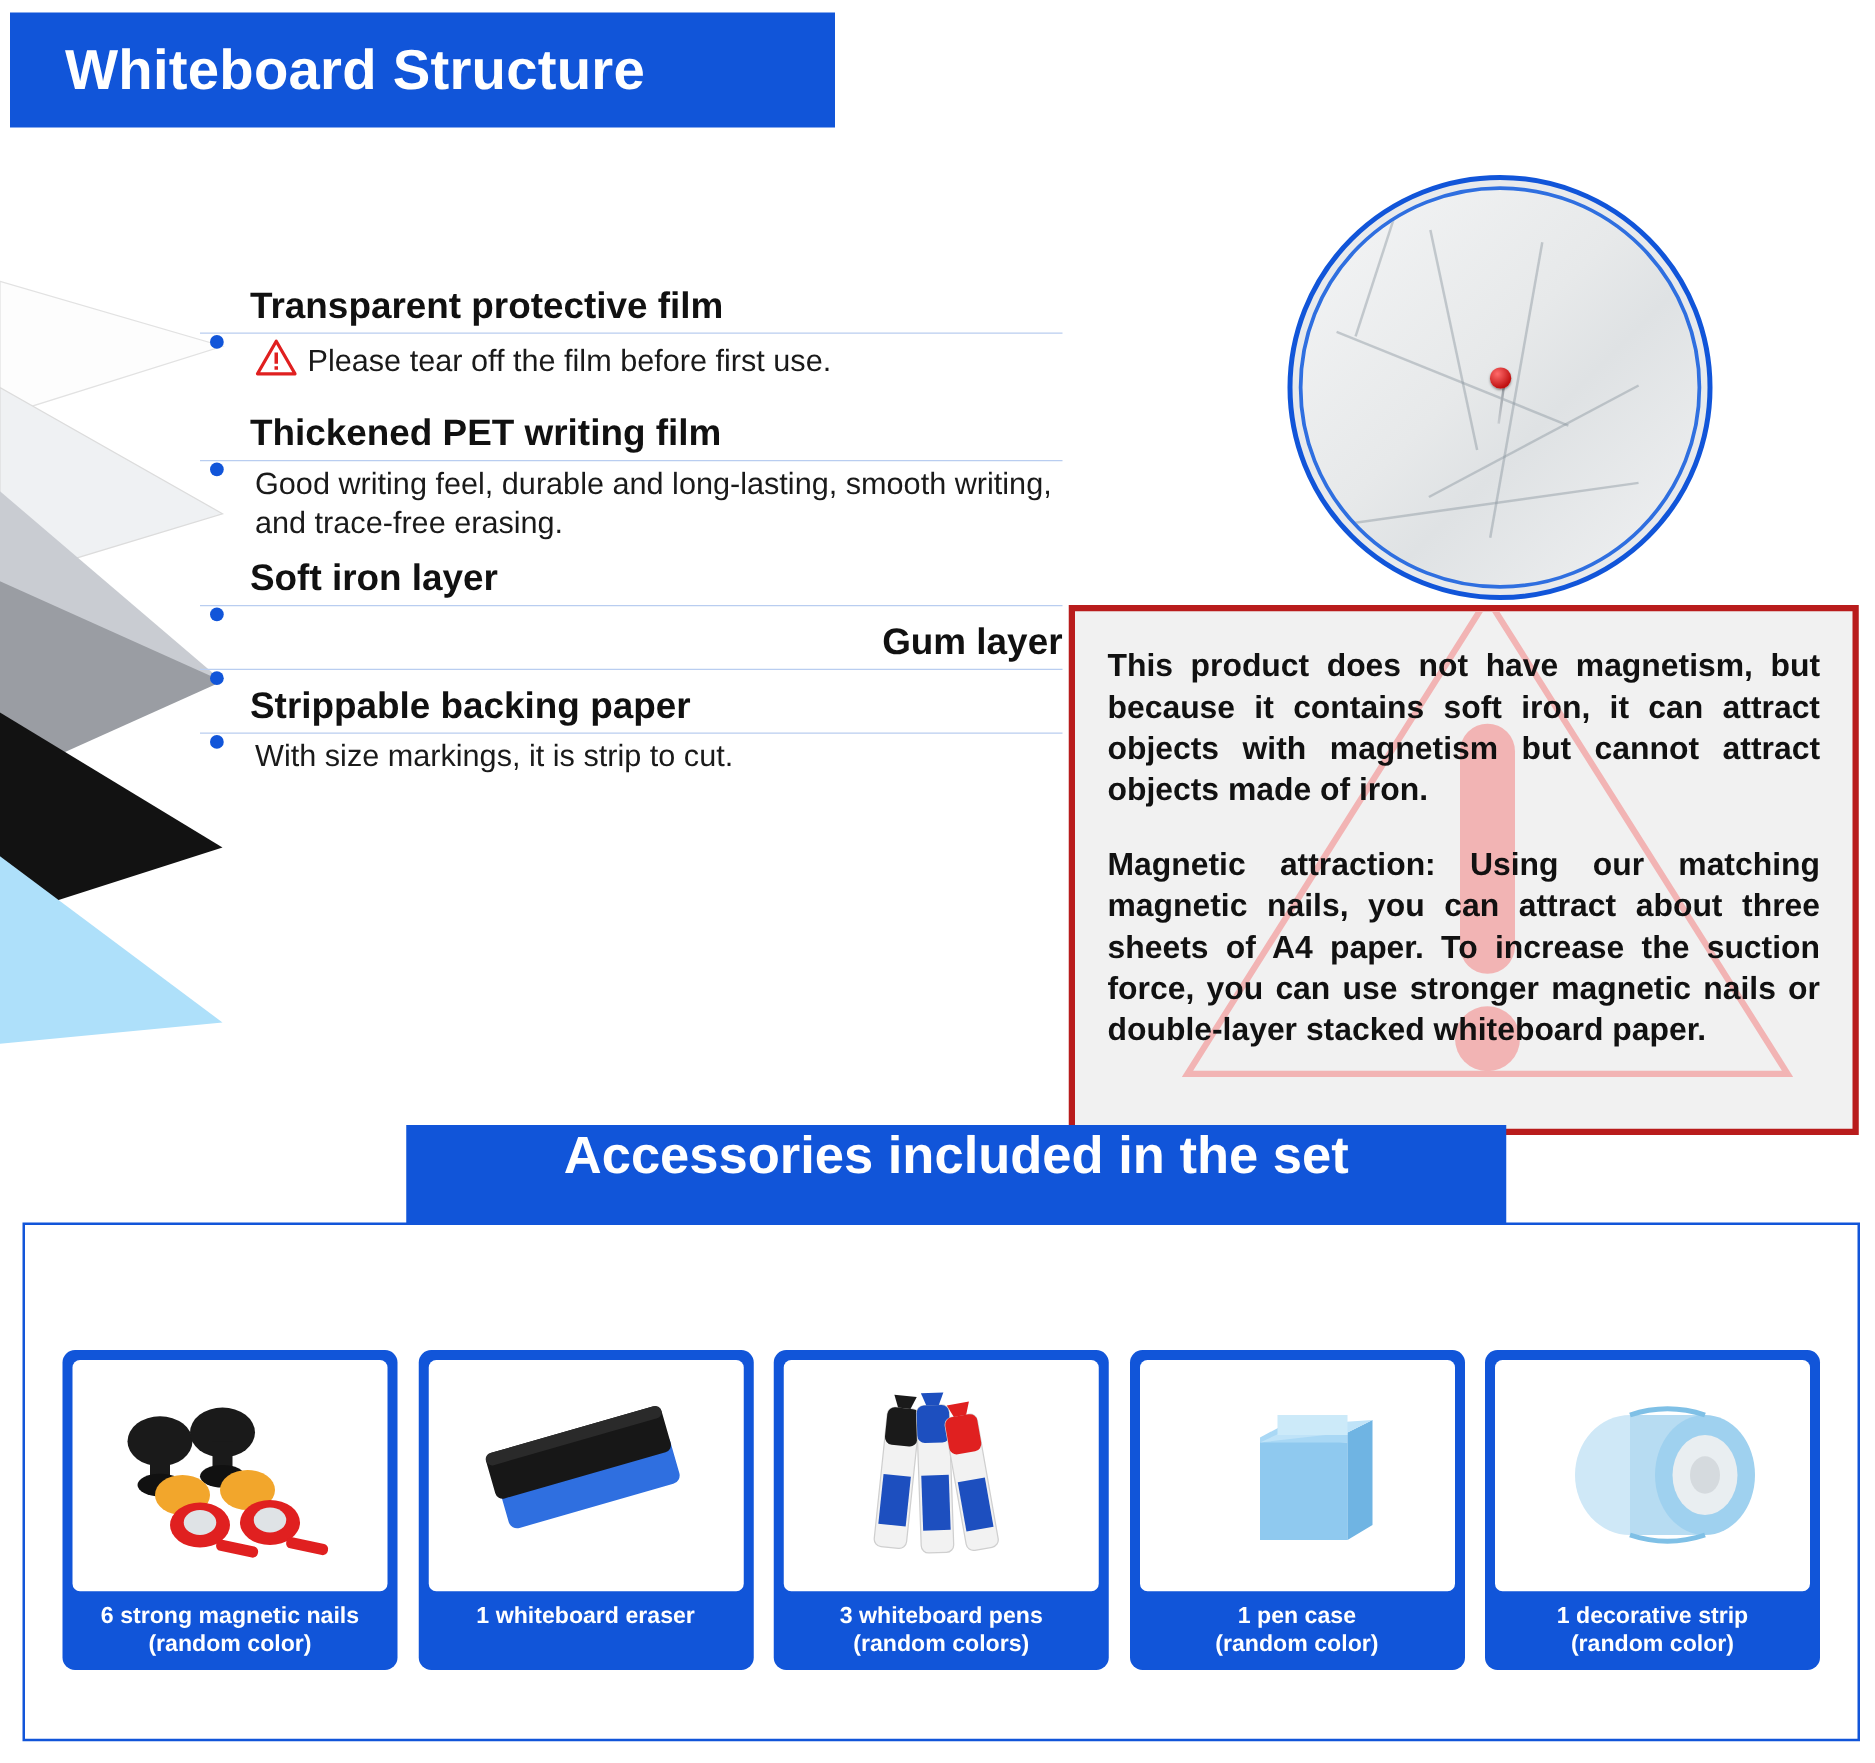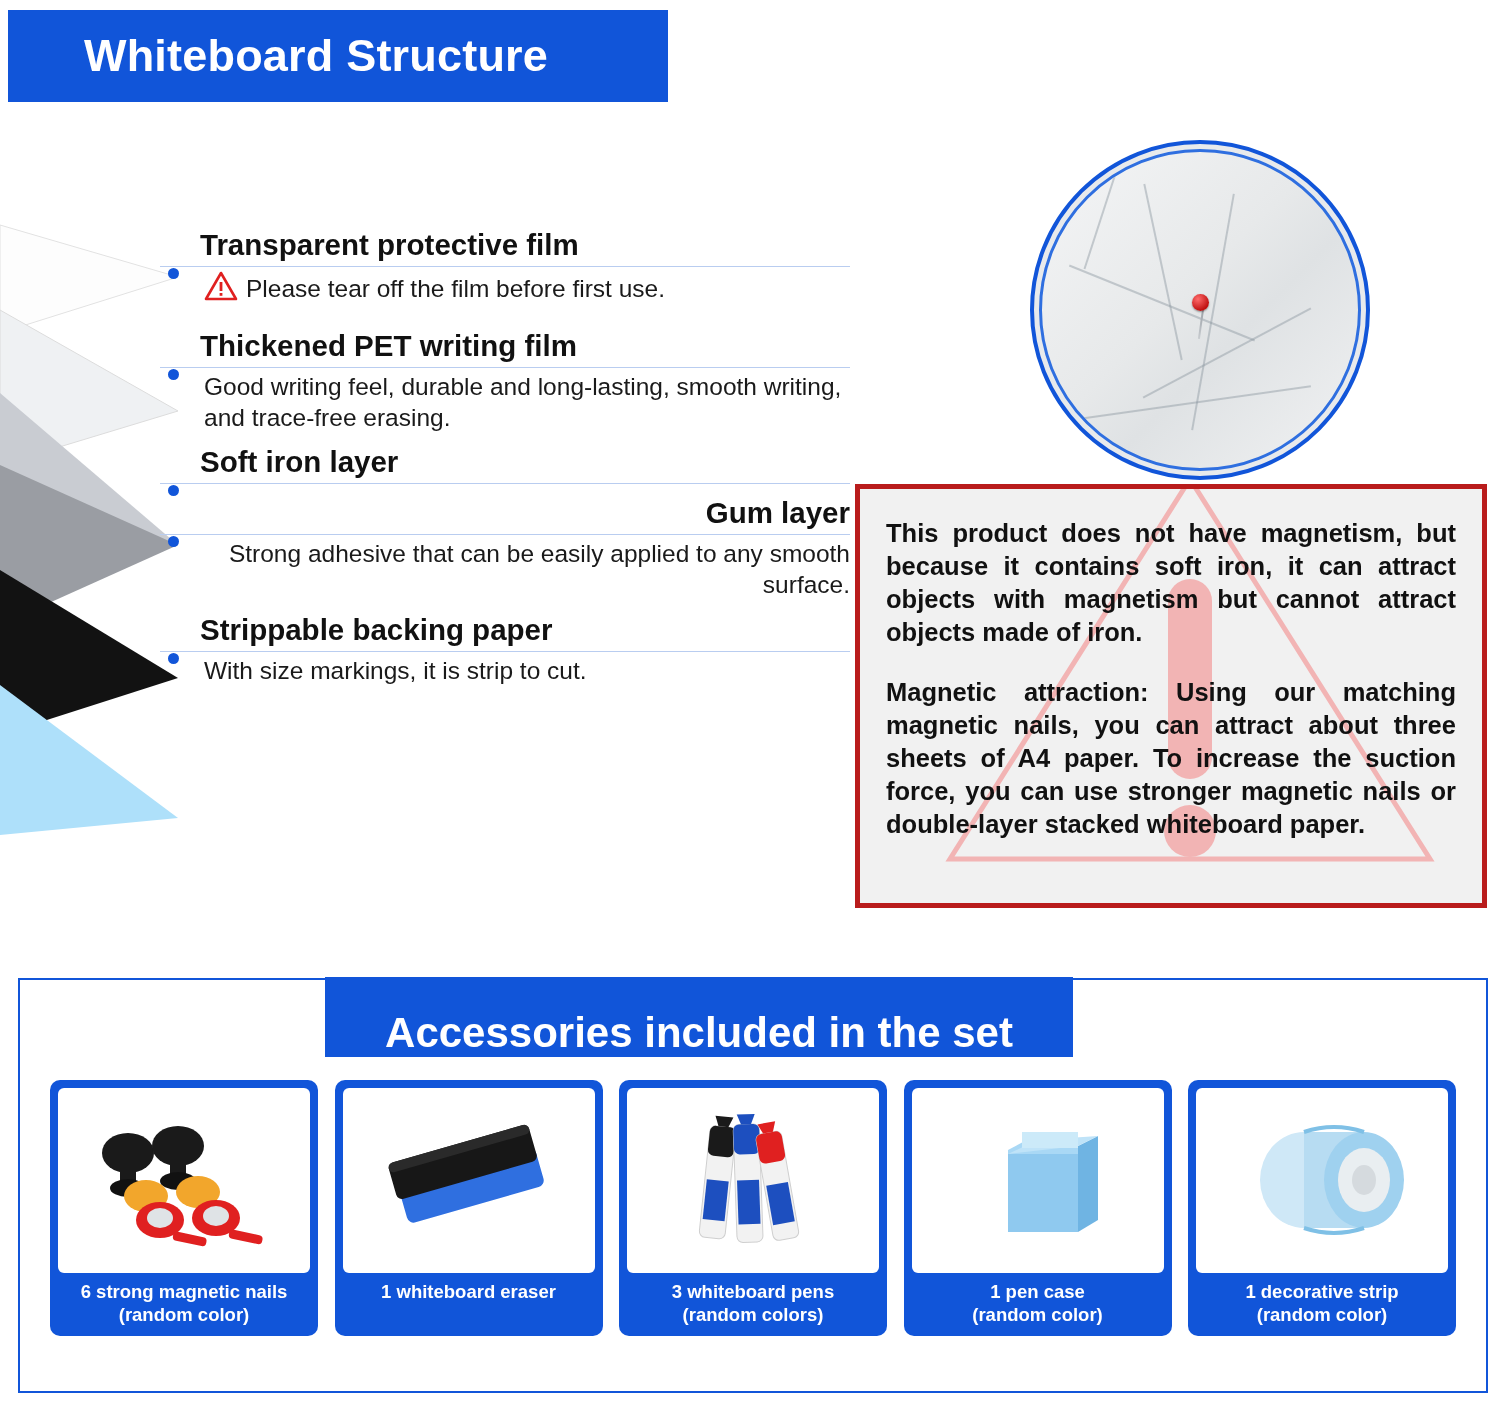--- a/index.html
+++ b/index.html
@@ -19,21 +19,20 @@
     width: 660px; height: 92px;
     background: #1155d9;
     display: flex; align-items: center;
   }
   .title-banner .txt {
     color: #fff;
     font-size: 45px;
     font-weight: bold;
     padding-left: 44px;
     letter-spacing: .2px;
-    margin-left: 32px;
   }
 
   
   .layers { position: absolute; left: 0; top: 215px; width: 210px; height: 650px; }
   .layers svg { display: block; }
 
   
   .spec-list {
     position: absolute;
     left: 160px; top: 228px;
@@ -144,24 +143,24 @@
   
   .acc-section {
     position: absolute;
     left: 18px; top: 978px;
     width: 1470px; height: 415px;
     border: 2px solid #1155d9;
     background: #fff;
   }
   .acc-banner {
     position: absolute;
-    left: 325px; top: 977px;
-    width: 748px; height: 80px;
+    left: 325px; top: 900px;
+    width: 880px; height: 80px;
     background: #1155d9;
-    display: flex; align-items: flex-end; justify-content: center;
+    display: flex; align-items: flex-start; justify-content: center;
     z-index: 5;
   }
   .acc-banner .txt {
     color: #fff; font-size: 42px; font-weight: bold;
   }
 
   .acc-grid {
     position: absolute;
     left: 30px; top: 100px;
     width: 1406px;
@@ -238,21 +237,20 @@
     </div>
 
     <div class="spec s3" style="margin-top:12px;">
       <span class="bullet"></span>
       <h3>Soft iron layer</h3>
     </div>
 
     <div class="spec s4" style="margin-top:12px;text-align:right;">
       <span class="bullet"></span>
       <h3>Gum layer</h3>
-      <p>Strong adhesive that can be easily applied to any smooth surface.</p>
     </div>
 
     <div class="spec s5" style="margin-top:12px;">
       <span class="bullet"></span>
       <h3>Strippable backing paper</h3>
       <p>With size markings, it is strip to cut.</p>
     </div>
 
   </div>
 

